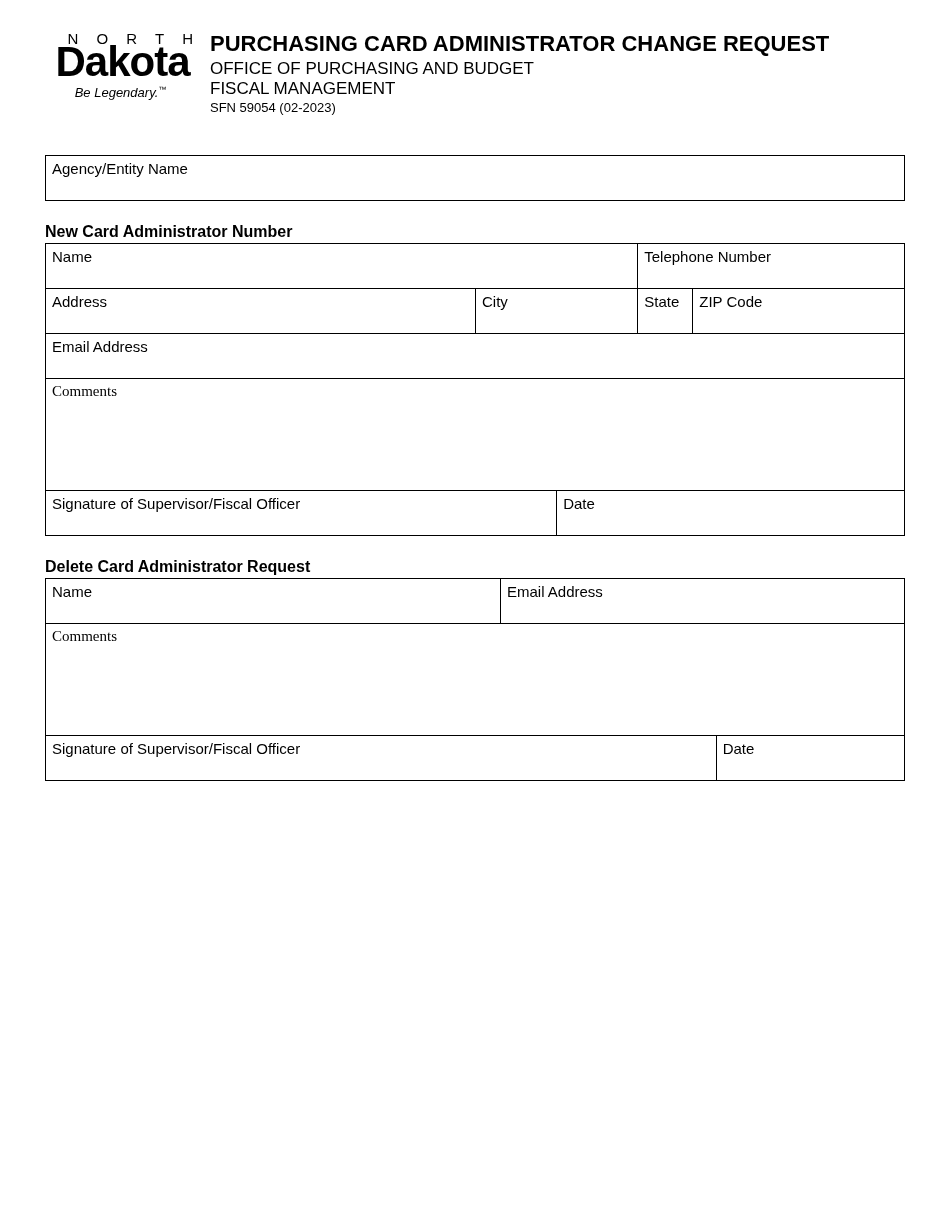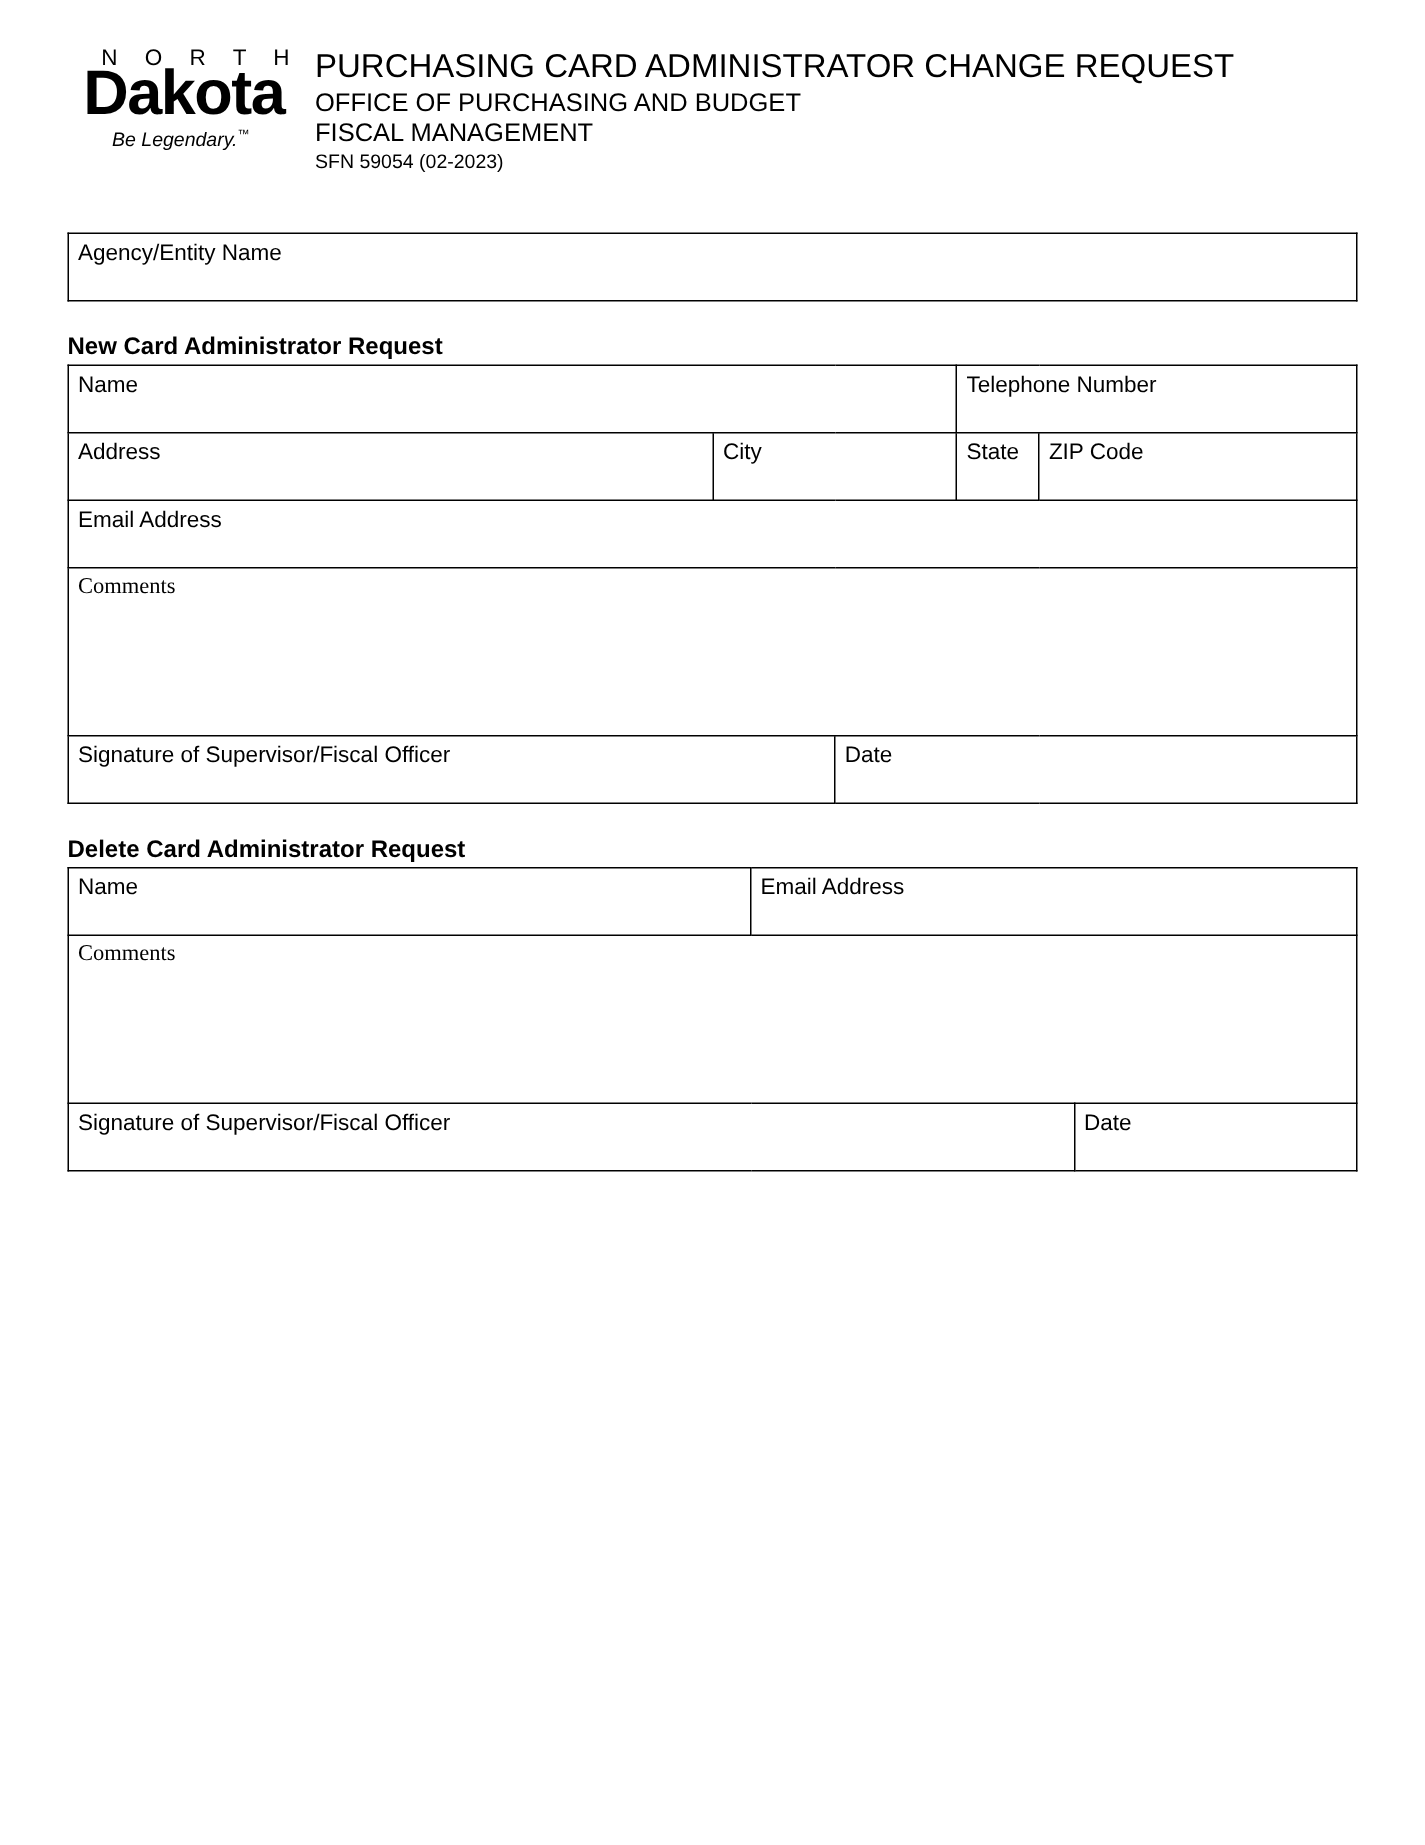--- a/index.html
+++ b/index.html
@@ -37,21 +37,21 @@
     .logo-tag {
       font-style: italic;
       font-size: 13px;
       margin-top: 2px;
       padding-right: 4px;
     }
     .logo-tag sup { font-size: 8px; }
     .title-block { flex: 1; padding-top: 1px; }
     .form-title {
       font-size: 22px;
-      font-weight: normal;
+      font-weight: bold;
       margin-bottom: 2px;
     }
     .dept1 { font-size: 17px; margin-bottom: 0px; }
     .dept2 { font-size: 17px; margin-bottom: 1px; }
     .sfn { font-size: 13px; }
     .section-heading {
       font-weight: bold;
       font-size: 16px;
       margin-top: 22px;
       margin-bottom: 2px;
@@ -112,21 +112,21 @@
   <tbody>
       <tr class="row-h">
     <td>
       <span>Agency/Entity Name</span>
       <input class="field-input" type="text" style="">
     </td>
   </tr>
 </tbody>
   </table>
 
-<div class="section-heading">New Card Administrator Request</div>
+<div class="section-heading">New Card Administrator Number</div>
 
 <table class="form-table">
   <tbody>
       <tr class="row-h">
     <td colspan="3" style="width:650px">
       <span>Name</span>
       <input class="field-input" type="text" style="">
     </td>
     <td colspan="2">
       <span>Telephone Number</span>

